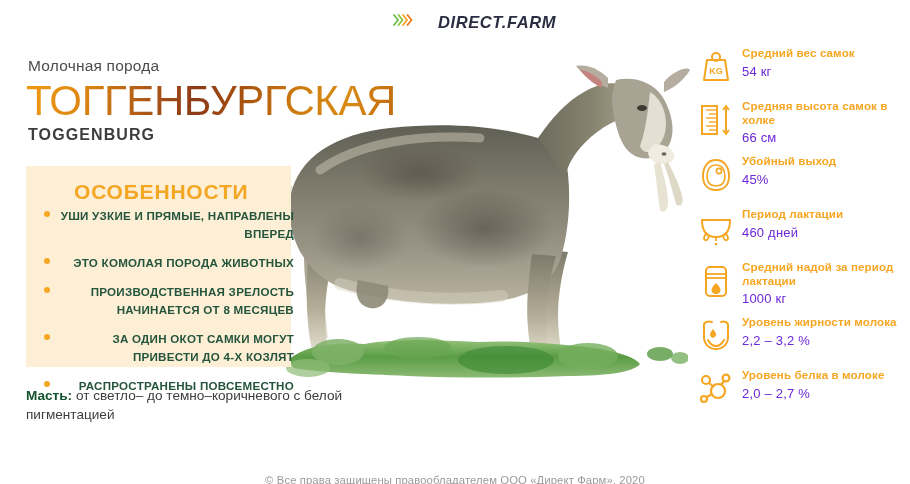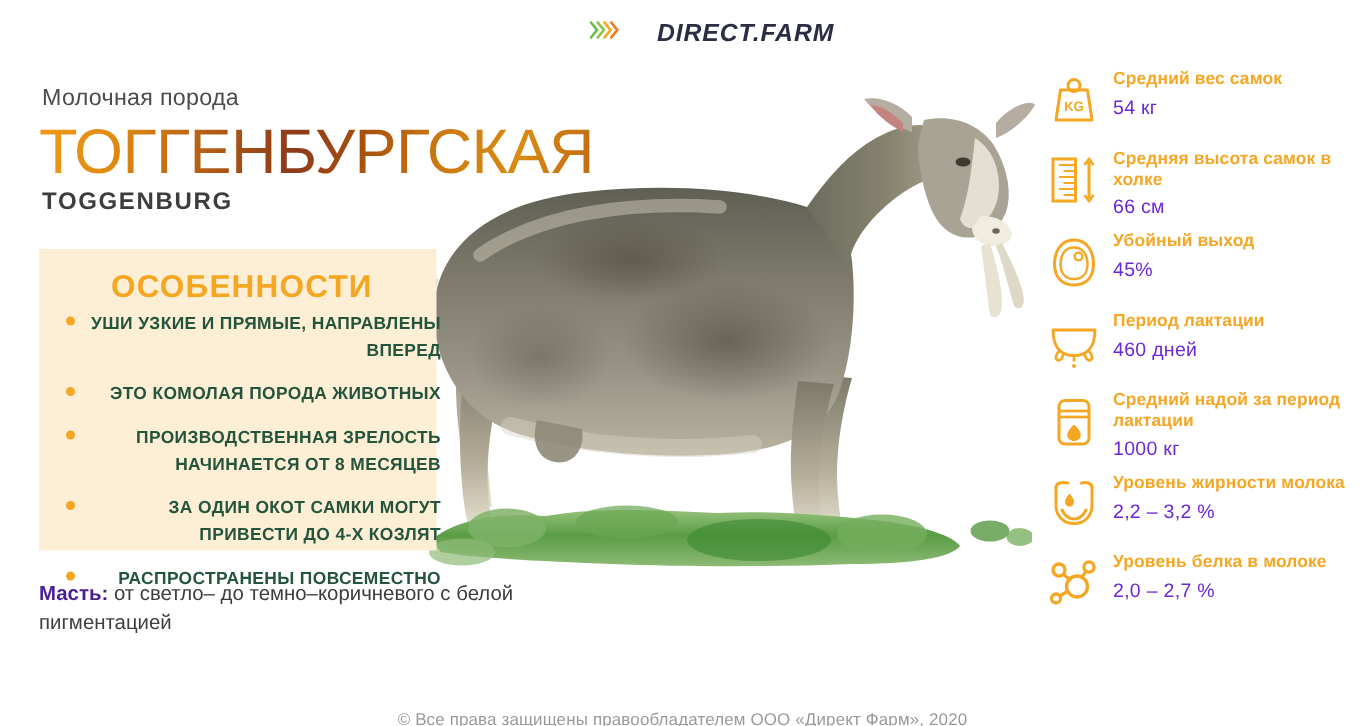--- a/index.html
+++ b/index.html
@@ -36,21 +36,21 @@
   #features-list li { position:relative; padding-left:16px; margin-bottom:11px; }
   #features-list li .bullet {
     position:absolute; left:0; top:5px; width:6px; height:6px; border-radius:50%; background:#F5A623;
   }
   #features-list li .txt {
     font-size:11.6px; font-weight:bold; line-height:14px; letter-spacing:.25px; color:#24543C; text-transform:uppercase;
   }
 
   
   #coat-block { position:absolute; left:26px; top:386px; width:350px; }
-  #coat-label { font-size:13.6px; font-weight:bold; color:#4c1d95;margin-top:24px; }
+  #coat-label { font-size:13.6px; font-weight:bold; color:#14532d;margin-top:24px; }
   #coat-text { font-size:13.6px; color:#3d3d3d; line-height:19px; }
 
   
   #footer { position:absolute; left:0; top:474px; width:910px; text-align:center; font-size:11.3px; color:#9a9a9a; letter-spacing:.1px; }
 
   
   #goat-illustration { position:absolute; left:250px; top:38px; width:440px; height:340px; }
   #grass-patch { position:absolute; left:268px; top:330px; width:420px; height:50px; }
 
   

